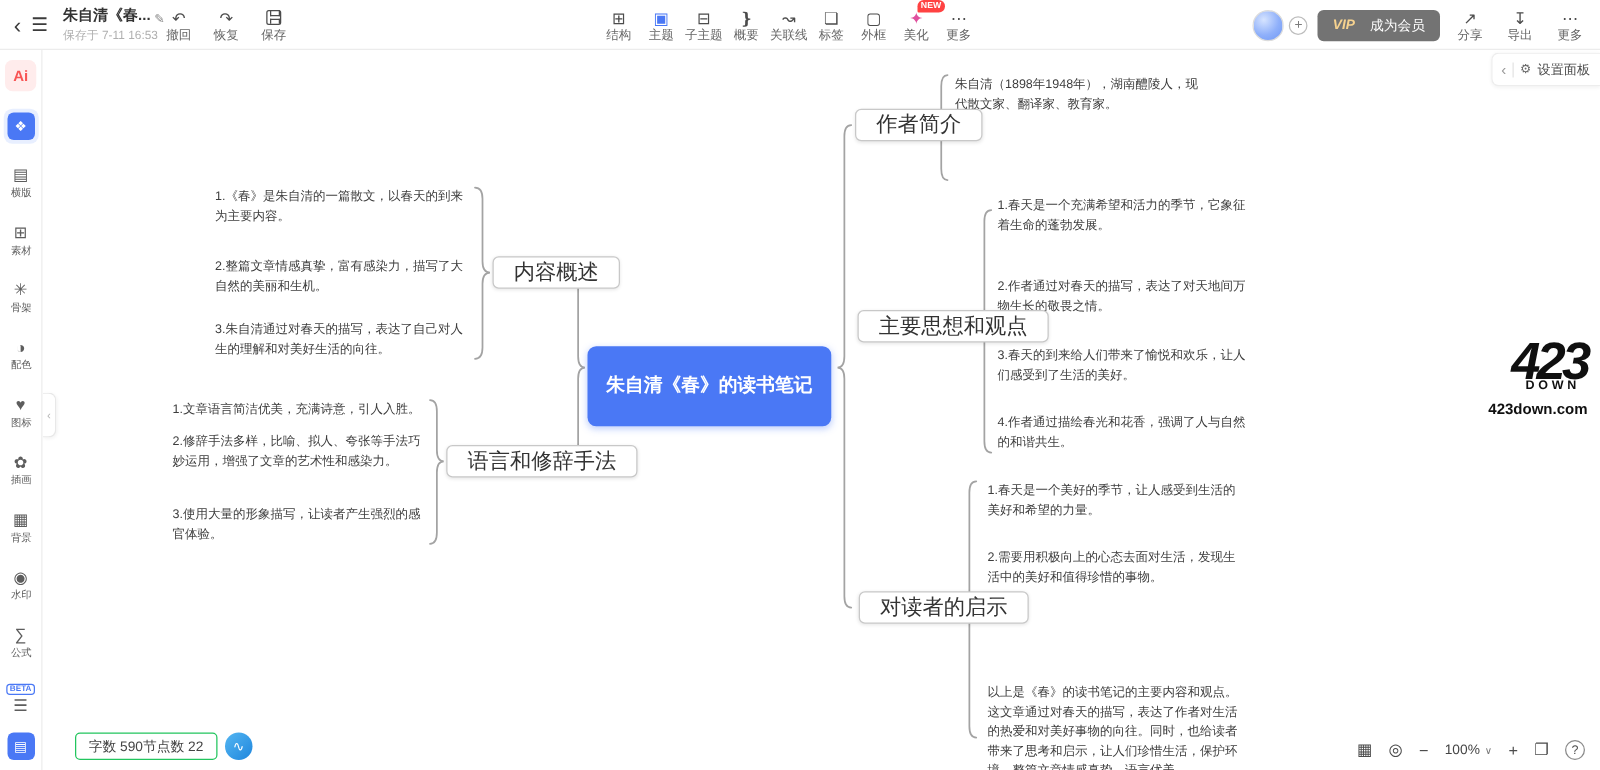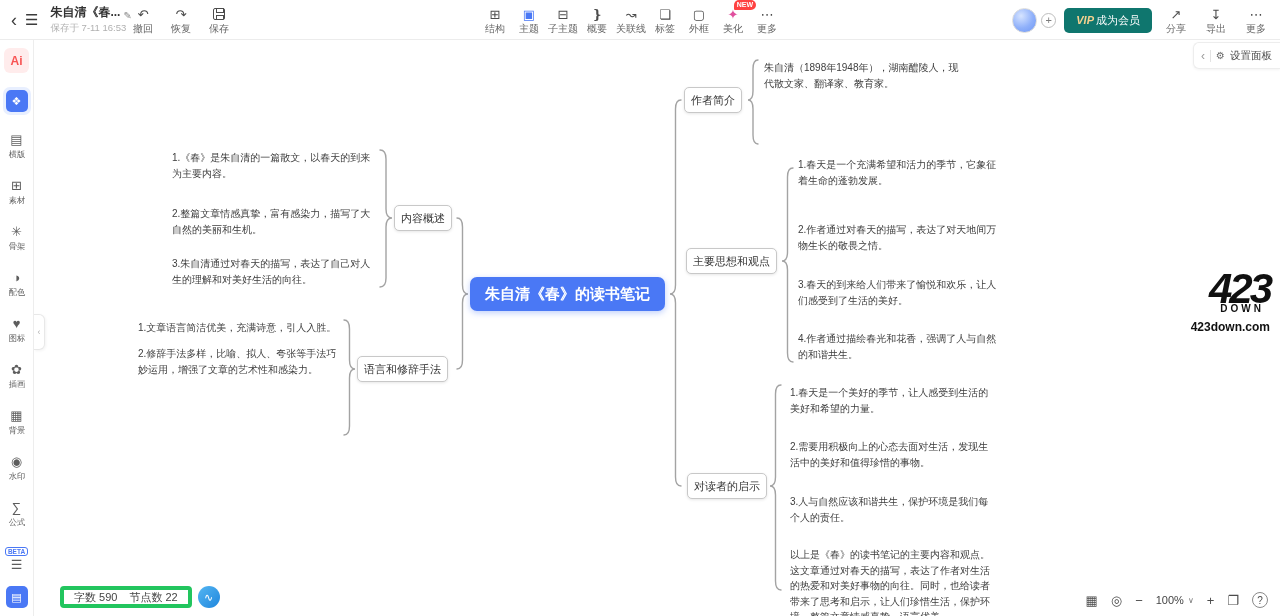--- a/index.html
+++ b/index.html
@@ -5,24 +5,24 @@
   *{margin:0;padding:0;box-sizing:border-box}
   html,body{width:1280px;height:616px;overflow:hidden;background:#fff;
     font-family:"Liberation Sans","DejaVu Sans",sans-serif}
   .app{position:relative;width:1280px;height:616px;background:#fff}
 
   
   .canvas{position:absolute;inset:0;background:#fff;z-index:1}
   .mm-edges{position:absolute;left:0;top:0;z-index:1}
   .mm-edges path{stroke:#a3a3a3;stroke-width:1.4;fill:none;stroke-linecap:round}
   .mm-root{position:absolute;z-index:3;background:#4a78f5;color:#fff;font-size:15px;font-weight:700;
-    line-height:20px;padding:7px 15px;border-radius:7px;white-space:nowrap;cursor:pointer;
+    line-height:20px;padding:22px 15px;border-radius:7px;white-space:nowrap;cursor:pointer;
     box-shadow:0 2px 6px rgba(74,120,245,.35)}
   .mm-branch{position:absolute;z-index:3;background:#fff;border:1px solid #c8c8c8;border-radius:5px;
-    color:#333;font-size:11px;line-height:20px;padding:2px 6px;white-space:nowrap;cursor:pointer;
+    color:#333;font-size:17px;line-height:20px;padding:2px 16px;white-space:nowrap;cursor:pointer;
     box-shadow:0 1px 3px rgba(0,0,0,.10)}
   .mm-leaf{position:absolute;z-index:2;width:202px;font-size:10px;line-height:15.5px;color:#3d3d3d;cursor:pointer}
 
   
   .watermark{position:absolute;right:10px;top:272px;z-index:4;text-align:right;color:#101010}
   .wm-423{font-size:42px;font-weight:900;font-style:italic;letter-spacing:-3px;line-height:34px}
   .wm-down{font-size:10px;font-weight:700;letter-spacing:3px;line-height:10px;margin-top:-2px;padding-right:6px}
   .wm-site{font-size:12px;font-weight:800;line-height:20px;margin-top:3px}
 
   
@@ -45,22 +45,22 @@
   .badge-new{position:absolute;top:-3px;right:-7px;background:#ff4242;color:#fff;font-size:7px;font-weight:700;
     padding:1px 3px;border-radius:5px 5px 5px 1px;line-height:8px}
   .floppy{width:12px;height:12px;border:1.3px solid #4c4c4c;border-radius:2px;position:relative;margin:1px 0 2px}
   .floppy::before{content:"";position:absolute;left:2px;top:-1px;width:6px;height:4px;border:1.1px solid #4c4c4c;border-top:none}
   .floppy::after{content:"";position:absolute;left:2px;bottom:0;width:6px;height:3px;border:1.1px solid #4c4c4c;border-bottom:none}
   .right-tools{position:absolute;right:8px;top:0;height:40px;display:flex;align-items:center;gap:8px}
   .avatar{width:25px;height:25px;border-radius:50%;border:1px solid #dcdcdc;cursor:pointer;
     background:radial-gradient(circle at 35% 30%,#d6e4ff 0%,#8fb0fa 55%,#6e97f5 100%)}
   .plusc{width:15px;height:15px;border-radius:50%;border:1px solid #bdbdbd;color:#7c7c7c;font-size:11px;line-height:1;
     display:flex;align-items:center;justify-content:center;margin-left:-4px;cursor:pointer}
-  .vip{height:25px;background:#0f766e;color:#fff;border-radius:5px;display:flex;align-items:center;
-    padding:0 12px;font-size:11px;gap:2px;cursor:pointer;white-space:nowrap}
+  .vip{height:25px;background:#737373;color:#fff;border-radius:5px;display:flex;align-items:center;
+    padding:0 12px;font-size:11px;gap:12px;cursor:pointer;white-space:nowrap}
   .vip b{color:#f6d28f;font-style:italic;font-weight:800}
 
   
   .sidebar{position:absolute;left:0;top:40px;bottom:0;width:34px;background:#fff;border-right:1px solid #ededed;
     z-index:25;display:flex;flex-direction:column;align-items:center}
   .sb-logo{margin-top:8px;width:25px;height:25px;border-radius:6px;background:#ffecec;display:flex;align-items:center;
     justify-content:center;font-weight:800;font-size:12px;color:#f85454;cursor:pointer}
   .sb-sel-wrap{margin-top:14px;width:28px;height:28px;border-radius:7px;background:#e8efff;display:flex;
     align-items:center;justify-content:center;cursor:pointer}
   .sb-sel{width:22px;height:22px;border-radius:5px;background:#4a78f5;color:#fff;font-size:11px;
@@ -80,22 +80,22 @@
   .settings .chev{color:#9a9a9a;font-size:12px}
   .settings .divider{width:1px;height:12px;background:#e3e3e3}
   .settings .gear{font-size:10px;color:#6b6b6b}
   .settings .s-lab{font-size:10.5px;color:#4a4a4a;white-space:nowrap}
   .handle{position:absolute;left:34px;top:314px;width:11px;height:36px;background:#fff;border:1px solid #e8e8e8;
     border-left:none;border-radius:0 6px 6px 0;z-index:24;display:flex;align-items:center;justify-content:center;
     color:#b3b3b3;font-size:9px;cursor:pointer;box-shadow:1px 1px 3px rgba(0,0,0,.05)}
 
   
   .statusbar{position:absolute;left:60px;bottom:8px;z-index:10;display:flex;align-items:center;gap:6px}
-  .pill{height:22px;background:#fff;border:4px solid #22c55e;border-radius:4px;display:flex;align-items:center;
-    gap:12px;padding:0 10px;font-size:11px;color:#444}
+  .pill{height:22px;background:#fff;border:1px solid #22c55e;border-radius:4px;display:flex;align-items:center;
+    padding:0 10px;font-size:11px;color:#444}
   .mascot{width:22px;height:22px;border-radius:50%;background:linear-gradient(135deg,#54b6f2,#1f86dd);color:#fff;
     font-size:11px;display:flex;align-items:center;justify-content:center;cursor:pointer}
   .zoombar{position:absolute;right:12px;bottom:8px;z-index:10;display:flex;align-items:center;gap:13px;color:#4c4c4c}
   .zb-ico{font-size:13px;cursor:pointer}
   .zb-zoom{font-size:11px;color:#444;cursor:pointer}
   .zb-chev{font-size:8px;color:#777;margin-left:-9px;cursor:pointer}
   .help{width:16px;height:16px;border-radius:50%;border:1px solid #8a8a8a;font-size:10px;display:flex;
     align-items:center;justify-content:center;cursor:pointer}
 </style>
 </head>
@@ -117,34 +117,34 @@
     <div class="mm-root" style="left:470px;top:277px">朱自清《春》的读书笔记</div>
 
     <div class="mm-branch" style="left:394px;top:205px">内容概述</div>
     <div class="mm-leaf" style="left:172px;top:150px">1.《春》是朱自清的一篇散文，以春天的到来为主要内容。</div>
     <div class="mm-leaf" style="left:172px;top:206px">2.整篇文章情感真挚，富有感染力，描写了大自然的美丽和生机。</div>
     <div class="mm-leaf" style="left:172px;top:256px">3.朱自清通过对春天的描写，表达了自己对人生的理解和对美好生活的向往。</div>
 
     <div class="mm-branch" style="left:357px;top:356px">语言和修辞手法</div>
     <div class="mm-leaf" style="left:138px;top:320px">1.文章语言简洁优美，充满诗意，引人入胜。</div>
     <div class="mm-leaf" style="left:138px;top:346px">2.修辞手法多样，比喻、拟人、夸张等手法巧妙运用，增强了文章的艺术性和感染力。</div>
+    <div class="mm-leaf" style="left:138px;top:404px">3.使用大量的形象描写，让读者产生强烈的感官体验。</div>
 
     <div class="mm-branch" style="left:684px;top:87px">作者简介</div>
     <div class="mm-leaf" style="left:764px;top:60px">朱自清（1898年1948年），湖南醴陵人，现代散文家、翻译家、教育家。</div>
 
     <div class="mm-branch" style="left:686px;top:248px">主要思想和观点</div>
     <div class="mm-leaf" style="left:798px;top:157px">1.春天是一个充满希望和活力的季节，它象征着生命的蓬勃发展。</div>
     <div class="mm-leaf" style="left:798px;top:222px">2.作者通过对春天的描写，表达了对天地间万物生长的敬畏之情。</div>
     <div class="mm-leaf" style="left:798px;top:277px">3.春天的到来给人们带来了愉悦和欢乐，让人们感受到了生活的美好。</div>
     <div class="mm-leaf" style="left:798px;top:331px">4.作者通过描绘春光和花香，强调了人与自然的和谐共生。</div>
 
     <div class="mm-branch" style="left:687px;top:473px">对读者的启示</div>
     <div class="mm-leaf" style="left:790px;top:385px">1.春天是一个美好的季节，让人感受到生活的美好和希望的力量。</div>
     <div class="mm-leaf" style="left:790px;top:439px">2.需要用积极向上的心态去面对生活，发现生活中的美好和值得珍惜的事物。</div>
-    <div class="mm-leaf" style="left:790px;top:494px">3.人与自然应该和谐共生，保护环境是我们每个人的责任。</div>
     <div class="mm-leaf" style="left:790px;top:547px">以上是《春》的读书笔记的主要内容和观点。这文章通过对春天的描写，表达了作者对生活的热爱和对美好事物的向往。同时，也给读者带来了思考和启示，让人们珍惜生活，保护环境。整篇文章情感真挚，语言优美。</div>
 
     <div class="watermark">
       <div class="wm-423">423</div>
       <div class="wm-down">DOWN</div>
       <div class="wm-site">423down.com</div>
     </div>
   </div>
 
   <header class="topbar">

